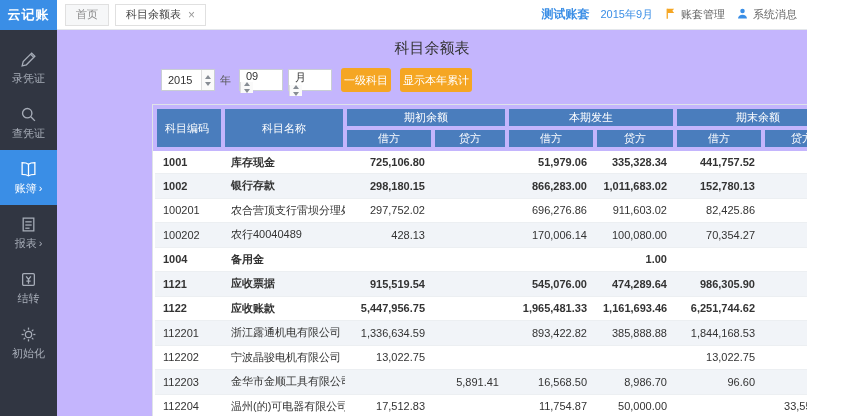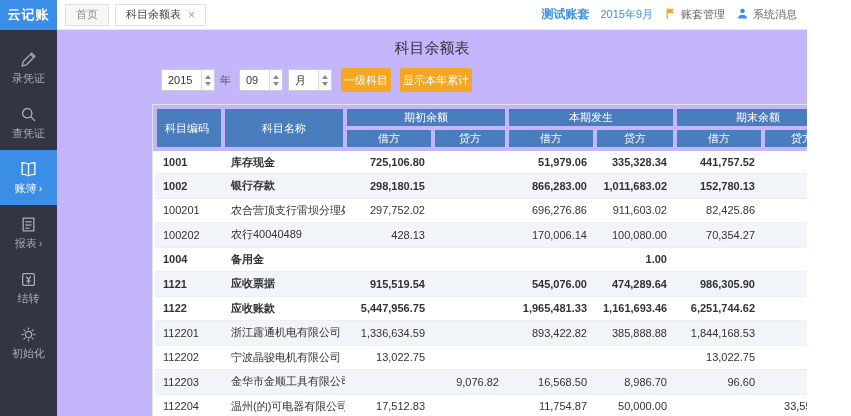--- a/index.html
+++ b/index.html
@@ -26,21 +26,21 @@
   .acct{color:#3a8ee6;font-weight:bold;font-size:12px;cursor:pointer;}
   .period{color:#3a8ee6;}
   .mgr,.msg{display:flex;align-items:center;gap:4px;color:#666;cursor:pointer;}
 
   
   .content{position:absolute;left:57px;top:31px;right:0;bottom:0;}
   .page-title{text-align:center;font-size:15px;color:#333;font-weight:400;margin-top:8px;}
   .toolbar{display:flex;align-items:center;margin:9px 20px 0 104px;height:26px;}
   .spinner{display:flex;align-items:stretch;height:22px;background:#fff;border:1px solid #c9ced4;}
   .spinner.w-year{width:54px;}
-  .spinner.w-sm{width:44px;}
+  .spinner.w-sm{width:44px;flex-direction:column;}
   .spin-val{flex:1;font-size:11px;color:#333;display:flex;align-items:center;padding-left:6px;}
   .spin-arrows{width:13px;border-left:1px solid #ddd;display:flex;flex-direction:column;align-items:center;justify-content:center;gap:3px;background:#fafafa;cursor:pointer;}
   .tri-up{width:0;height:0;border-left:3px solid transparent;border-right:3px solid transparent;border-bottom:4px solid #878d94;}
   .tri-dn{width:0;height:0;border-left:3px solid transparent;border-right:3px solid transparent;border-top:4px solid #878d94;}
   .unit{font-size:11px;color:#555;margin:0 8px 0 5px;}
   .btn{height:24px;padding:0 3px;background:#f5a623;color:#fff;border:none;border-radius:3px;font-size:11px;cursor:pointer;font-family:inherit;white-space:nowrap;}
   .left-group{display:flex;align-items:center;}
   .left-group .btn{margin-left:9px;}
   .right-group{margin-left:auto;display:flex;align-items:center;gap:16px;}
   .hl-wrap{position:relative;display:inline-block;}
@@ -339,21 +339,21 @@
               <td class="t-right"></td>
               <td class="t-right"></td>
               <td class="t-right"></td>
               <td class="t-right">13,022.75</td>
               <td class="t-right"></td>
             </tr>
             <tr class="alt">
               <td class="t-left">112203</td>
               <td class="t-left">金华市金顺工具有限公司</td>
               <td class="t-right"></td>
-              <td class="t-right">9,076.82</td>
+              <td class="t-right">5,891.41</td>
               <td class="t-right">16,568.50</td>
               <td class="t-right">8,986.70</td>
               <td class="t-right">96.60</td>
               <td class="t-right"></td>
             </tr>
             <tr class="">
               <td class="t-left">112204</td>
               <td class="t-left">温州(的)可电器有限公司</td>
               <td class="t-right">17,512.83</td>
               <td class="t-right"></td>

